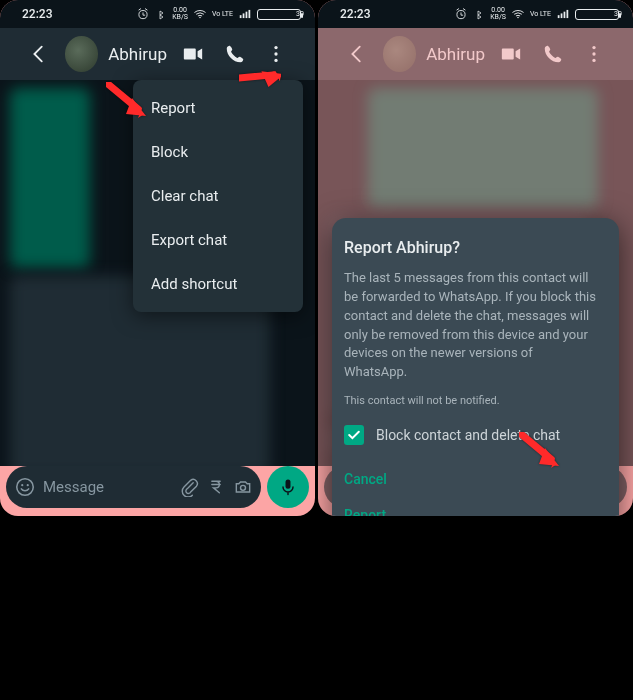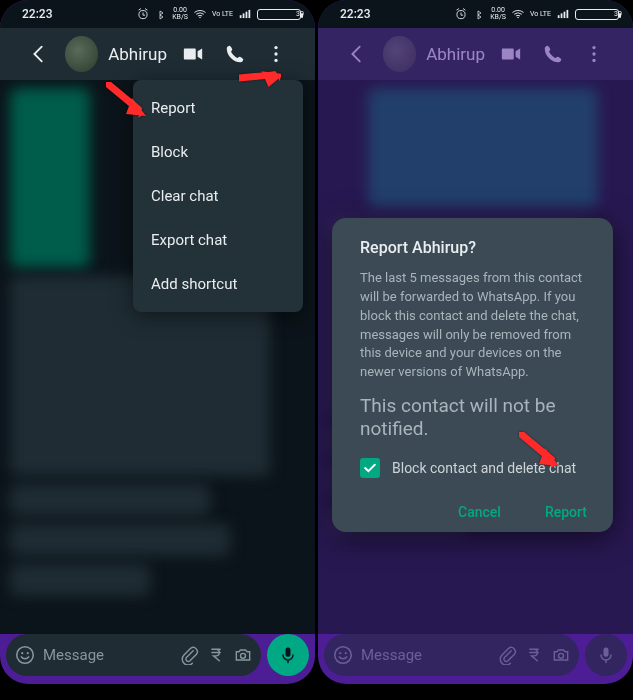--- a/index.html
+++ b/index.html
@@ -7,24 +7,24 @@
     background: #000;
     font-family: -apple-system, Roboto, "Helvetica Neue", sans-serif;
     width: 633px;
     height: 700px;
     display: flex;
     gap: 3px;
     overflow: hidden;
   }
   .phone {
     width: 315px;
-    height: 684px;
-    background: #4c1d95;
+    height: 516px;
+    background: #fca5a5;
     position: relative;
-    border-radius: 28px;
+    border-radius: 18px;
     overflow: hidden;
     display: flex;
     flex-direction: column;
   }
   .statusbar {
     height: 28px;
     color: #e9edef;
     font-size: 12px;
     display: flex;
     align-items: center;
@@ -133,39 +133,39 @@
     z-index: 10;
   }
   .arrow svg { filter: drop-shadow(0 0 1px rgba(0,0,0,0.5)); }
 
   
   .scrim {
     position: absolute; inset: 0; z-index: 3;
   }
   .dialog {
     position: absolute;
-    left: 14px; right: 20px;
+    left: 14px; right: 14px;
     top: 218px;
     background: #3b4a54;
     border-radius: 14px;
-    padding: 20px 20px 12px 28px;
+    padding: 20px 20px 12px 12px;
     color: #cdd4d8;
     z-index: 4;
     box-shadow: 0 6px 30px rgba(0,0,0,0.6);
   }
   .dialog-title { color: #e9edef; font-size: 16px; font-weight: 500; margin-bottom: 12px; }
   .dialog-body { font-size: 13px; line-height: 1.45; color: #a9b4bb; margin-bottom: 12px; }
-  .dialog-note { font-size: 19px; color: #a9b4bb; margin-bottom: 18px; }
+  .dialog-note { font-size: 11px; color: #a9b4bb; margin-bottom: 18px; }
   .dialog-check { display: flex; align-items: center; gap: 12px; margin-bottom: 26px; }
   .checkbox {
     width: 20px; height: 20px; background: #00a884; border-radius: 3px;
     display: flex; align-items: center; justify-content: center;
   }
   .dialog-check-label { font-size: 14px; color: #cdd4d8; }
-  .dialog-actions { display: flex; justify-content: flex-end; gap: 44px; padding-right: 6px; }
+  .dialog-actions { display: flex; justify-content: flex-end; gap: 20px; padding-right: 6px; flex-direction: column; }
   .dialog-btn { color: #00a884; font-size: 14px; font-weight: 500; }
 
   .kbps { font-size: 7px; line-height: 1; text-align: center; }
   .batt { border: 1px solid #e9edef; border-radius: 3px; width: 22px; height: 11px; font-size: 7px; display:flex; align-items:center; justify-content:center; position:relative;padding-left:42px; }
   .batt::after { content:""; position:absolute; right:-3px; top:3px; width:2px; height:5px; background:#e9edef; border-radius:1px; }
 </style>
 </head>
 <body>
 
 <svg width="0" height="0" style="position:absolute">

